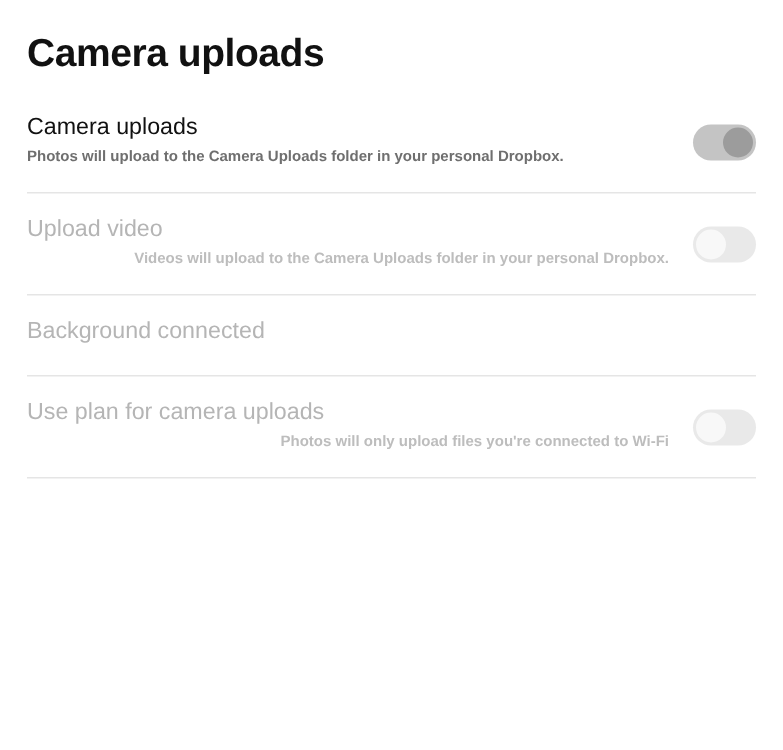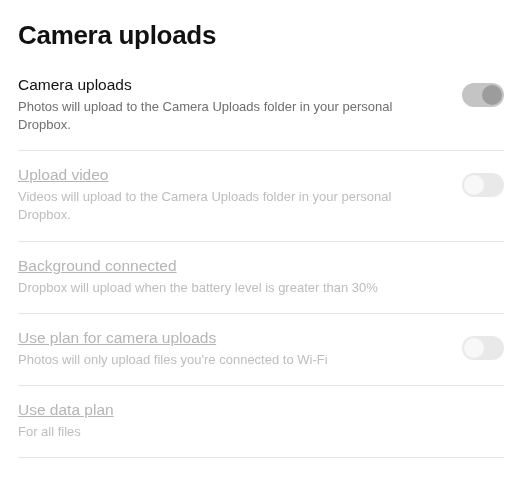--- a/index.html
+++ b/index.html
@@ -35,36 +35,36 @@
       flex: 1;
       padding-right: 16px;
     }
     .setting-title {
       font-size: 15.5px;
       font-weight: 500;
       line-height: 1.35;
       margin-bottom: 2px;
     }
     .setting-desc {
-      font-size: 13px;
-      font-weight: 400;
+      font-size: 10px;
+      font-weight: 700;
       line-height: 1.4;
     }
     .enabled .setting-title {
       color: #111111;
     }
     .enabled .setting-desc {
       color: #6f6f6f;
     }
     .disabled .setting-title {
       color: #b5b5b5;
-      text-decoration: underline;
     }
     .disabled .setting-desc {
       color: #bdbdbd;
+      text-align: right;
     }
     .toggle {
       position: relative;
       width: 42px;
       height: 24px;
       border-radius: 12px;
       flex-shrink: 0;
       margin-top: 8px;
     }
     .toggle-knob {
@@ -109,31 +109,24 @@
         <div class="setting-title">Upload video</div>
         <div class="setting-desc">Videos will upload to the Camera Uploads folder in your personal Dropbox.</div>
       </div>
       <div class="toggle off">
         <div class="toggle-knob"></div>
       </div>
     </div>
     <div class="setting-row disabled">
       <div class="setting-text">
         <div class="setting-title">Background connected</div>
-        <div class="setting-desc">Dropbox will upload when the battery level is greater than 30%</div>
       </div>
     </div>
     <div class="setting-row disabled">
       <div class="setting-text">
         <div class="setting-title">Use plan for camera uploads</div>
         <div class="setting-desc">Photos will only upload files you're connected to Wi-Fi</div>
       </div>
       <div class="toggle off">
         <div class="toggle-knob"></div>
       </div>
     </div>
-    <div class="setting-row disabled">
-      <div class="setting-text">
-        <div class="setting-title">Use data plan</div>
-        <div class="setting-desc">For all files</div>
-      </div>
-    </div>
   </div>
 
 </body></html>

